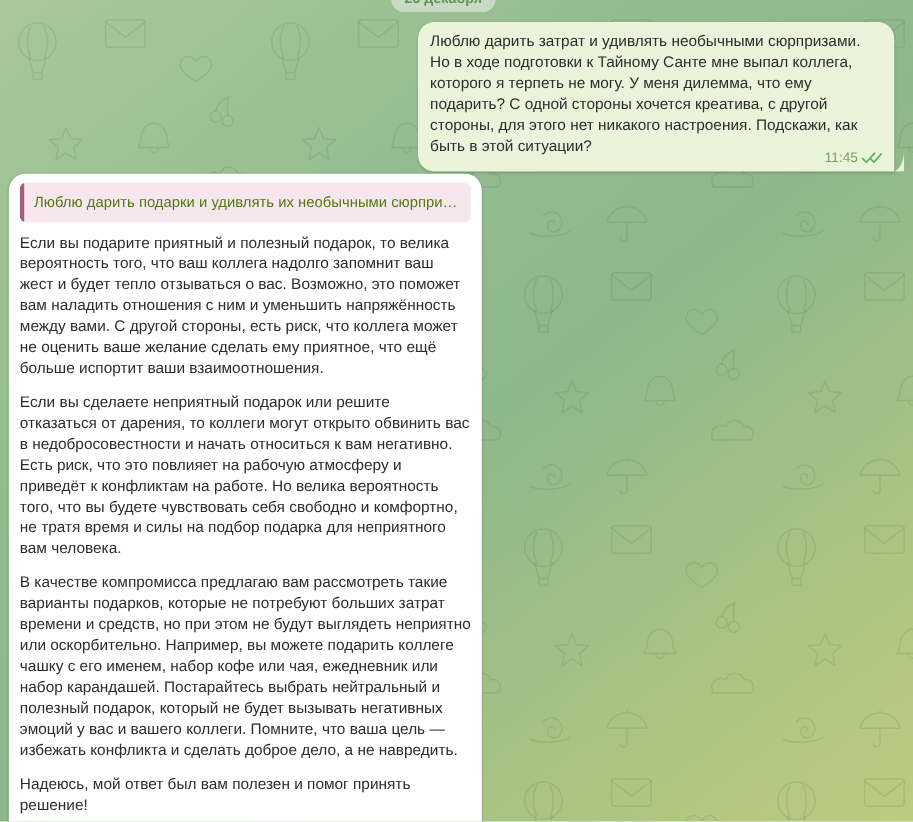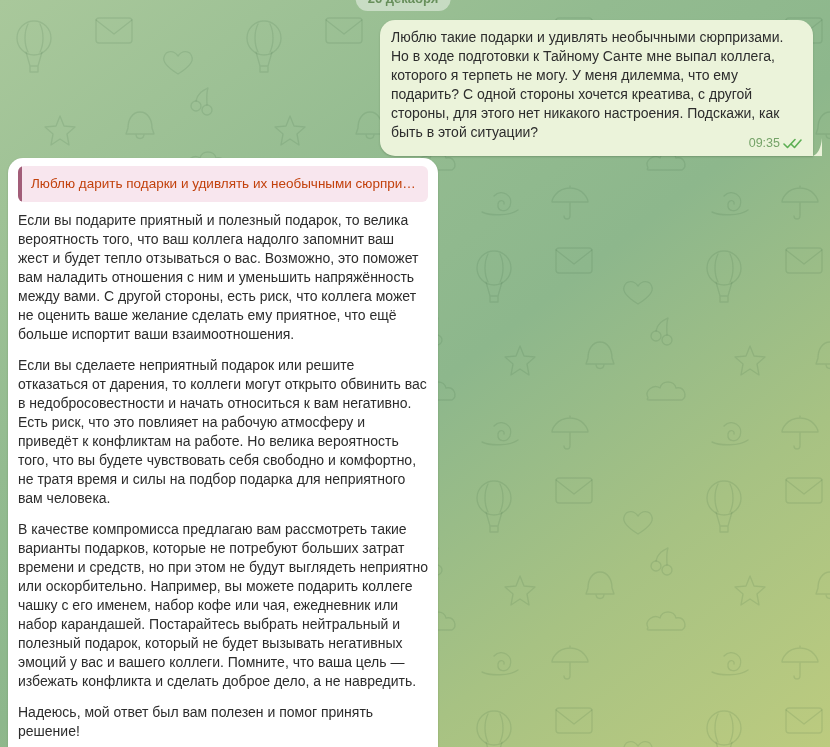--- a/index.html
+++ b/index.html
@@ -69,21 +69,21 @@
     padding:9px 10px 9px 13px;
     margin-bottom:9px;
     overflow:hidden;cursor:pointer;
   }
   .quote-bar{
     position:absolute;left:0;top:0;bottom:0;width:4px;
     background:var(--quote-bar);
   }
   .quote-text{
     display:block;white-space:nowrap;overflow:hidden;
-    font-size:13.5px;line-height:18px;color:#c2410c;
+    font-size:13.5px;line-height:18px;color:#4d7c0f;
   }
 
   .para{margin-bottom:12px;}
   .para:last-of-type{margin-bottom:0;}
 </style>
 </head>
 <body>
 
 <div class="screen">
 
@@ -117,23 +117,23 @@
           <path d="M196 101 C198 92 204 90 208 88 C206 94 207 100 207 105"></path>
         </g>
       </pattern>
     </defs>
     <rect width="100%" height="100%" fill="url(#doodles)"></rect>
   </svg>
 
   <div class="date-pill">26 декабря</div>
 
   <div class="bubble outgoing">
-    <div class="msg-text out-text">Люблю такие подарки и удивлять необычными сюрпризами. Но в ходе подготовки к Тайному Санте мне выпал коллега, которого я терпеть не могу. У меня дилемма, что ему подарить? С одной стороны хочется креатива, с другой стороны, для этого нет никакого настроения. Подскажи, как быть в этой ситуации?</div>
+    <div class="msg-text out-text">Люблю дарить затрат и удивлять необычными сюрпризами. Но в ходе подготовки к Тайному Санте мне выпал коллега, которого я терпеть не могу. У меня дилемма, что ему подарить? С одной стороны хочется креатива, с другой стороны, для этого нет никакого настроения. Подскажи, как быть в этой ситуации?</div>
     <div class="meta outgoing-meta">
-      <span>09:35</span>
+      <span>11:45</span>
       <span class="check-icon">
         <svg width="19" height="11" viewBox="0 0 19 11">
           <path d="M1 6 L4.5 9.5 L12 1.5" fill="none" stroke="var(--check)" stroke-width="1.6" stroke-linecap="round" stroke-linejoin="round"></path>
           <path d="M8.5 6.5 L11.5 9.5 L18 2" fill="none" stroke="var(--check)" stroke-width="1.6" stroke-linecap="round" stroke-linejoin="round"></path>
         </svg>
       </span>
     </div>
     <svg class="tail" width="9" height="18" viewBox="0 0 9 18">
       <path d="M0 0 L0 18 L9 18 C4 16 1 10 0 0 Z" fill="var(--outgoing-bubble)" transform="translate(9,0) scale(-1,1)"></path>
     </svg>

